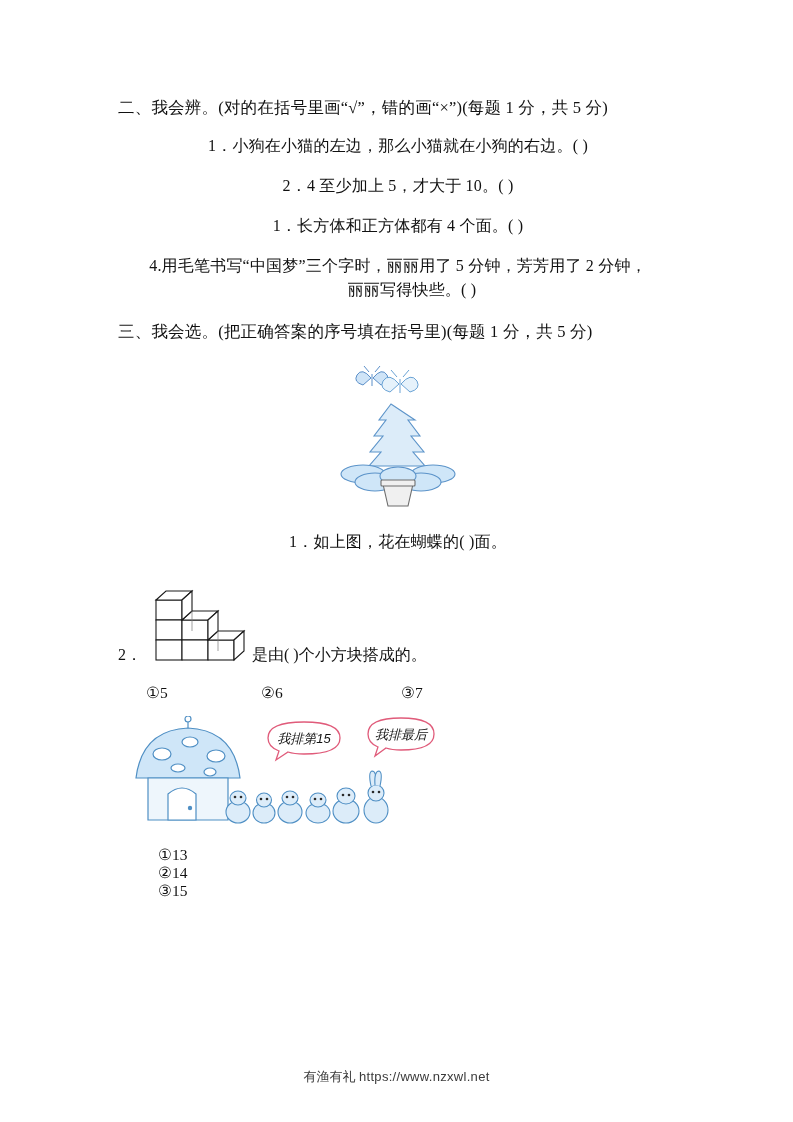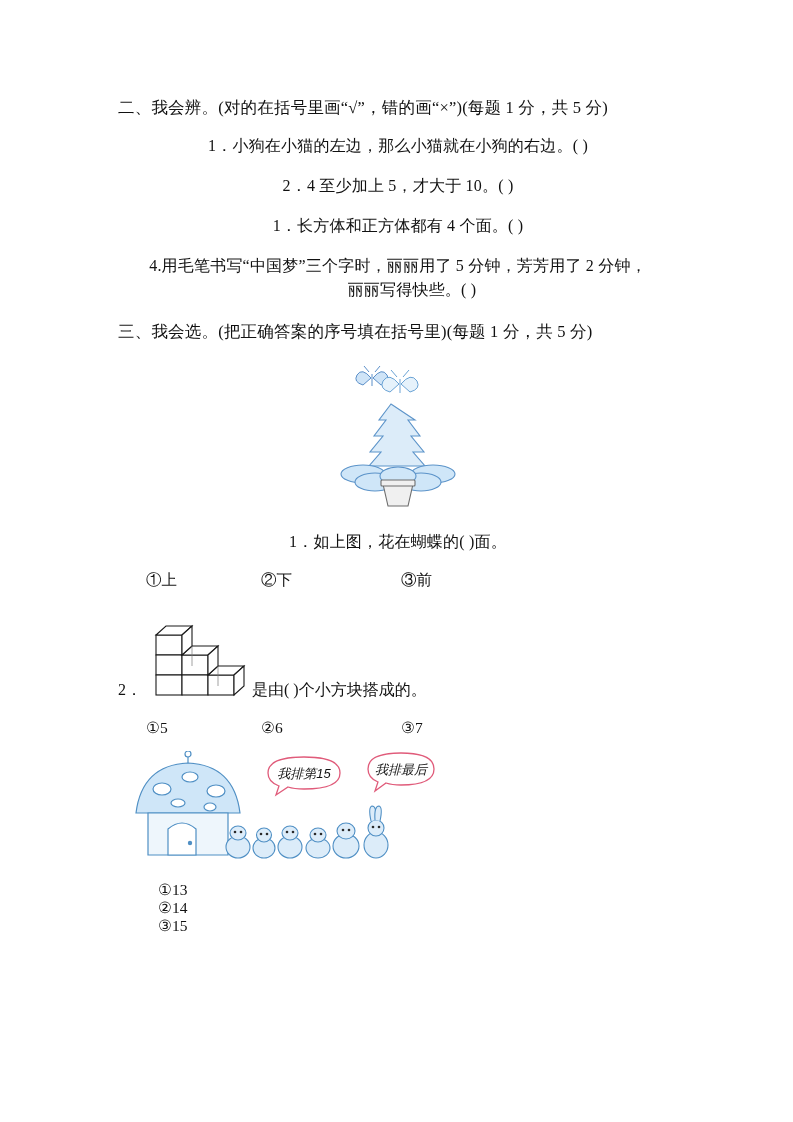--- a/index.html
+++ b/index.html
@@ -140,25 +140,20 @@
         </g>
 
         <g stroke="#6d6d6d" fill="#f0f0f0" stroke-width="1.1">
           <path d="M80 122 l30 0 l-5 22 l-20 0 z"></path>
           <rect x="78" y="118" width="34" height="6" rx="1"></rect>
         </g>
       </svg>
     </div>
 
     <p class="q">1．如上图，花在蝴蝶的(        )面。</p>
-    <div class="options">
-      <span class="opt1">①上</span>
-      <span class="opt2">②下</span>
-      <span class="opt3">③前</span>
-    </div>
 
     <div class="q-inline-fig">
       <span class="lbl">2．</span>
       <span>
         <svg width="110" height="96" viewBox="0 0 110 96">
           <g fill="#ffffff" stroke="#1a1a1a" stroke-width="1.1">
 
             <rect x="14" y="30" width="26" height="20"></rect>
             <rect x="14" y="50" width="26" height="20"></rect>
             <rect x="14" y="70" width="26" height="20"></rect>
@@ -253,13 +248,17 @@
     </div>
 
     <div class="options" style="padding-left:40px;flex-direction:column;">
       <span class="opt1">①13</span>
       <span class="opt2">②14</span>
       <span class="opt3">③15</span>
     </div>
 
   </div>
 
+  <div class="footer">
+    <span>有渔有礼</span>
+    <span class="site">https://www.nzxwl.net</span>
+  </div>
 </div>
 
 </body></html>

